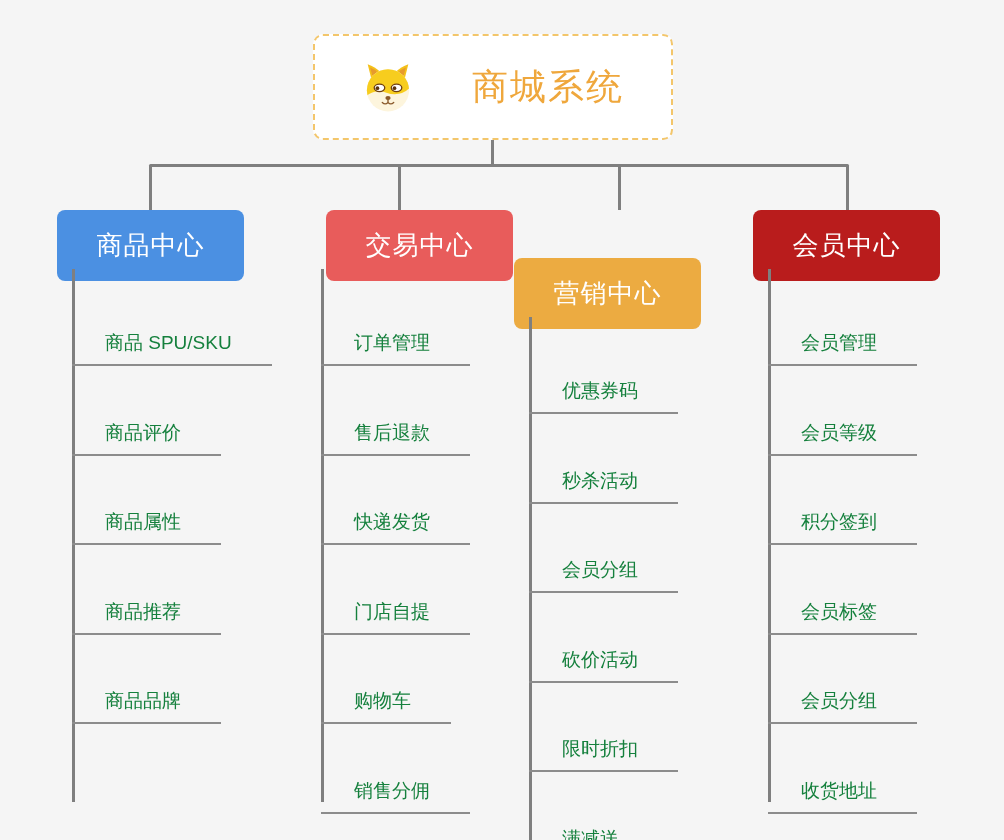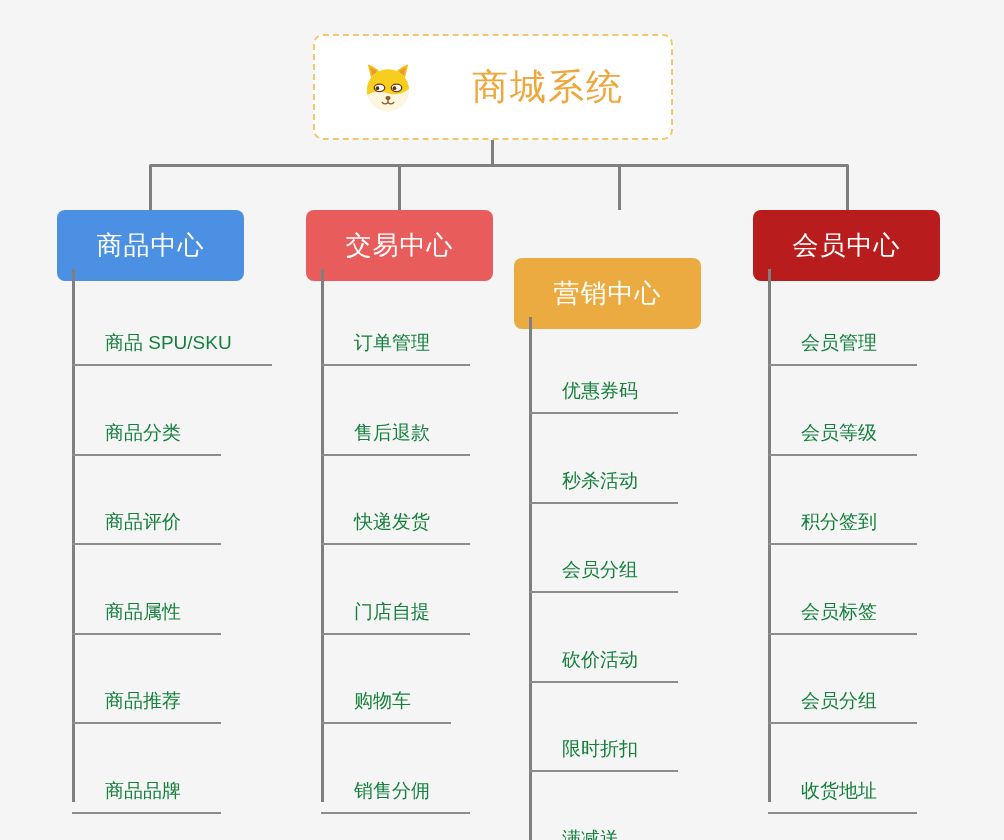--- a/index.html
+++ b/index.html
@@ -81,29 +81,28 @@
   <div class="conn hbar"></div>
   <div class="conn drop drop-1"></div>
   <div class="conn drop drop-2"></div>
   <div class="conn drop drop-3"></div>
   <div class="conn drop drop-4"></div>
 
   <div class="branch b-1">
     <div class="branch-header" style="background-color: rgb(75, 144, 226);">商品中心</div>
     <div class="vline"></div>
     <div class="item">商品 SPU/SKU</div>
-    <div class="item">商品分类</div>
     <div class="item">商品评价</div>
     <div class="item">商品属性</div>
     <div class="item">商品推荐</div>
     <div class="item">商品品牌</div>
   </div>
 
   <div class="branch b-2">
-    <div class="branch-header" style="background-color: rgb(232, 92, 91);">交易中心</div>
+    <div class="branch-header" style="background-color: rgb(232, 92, 91); margin-left: 20px;">交易中心</div>
     <div class="vline"></div>
     <div class="item">订单管理</div>
     <div class="item">售后退款</div>
     <div class="item">快递发货</div>
     <div class="item">门店自提</div>
     <div class="item">购物车</div>
     <div class="item">销售分佣</div>
   </div>
 
   <div class="branch b-3">

